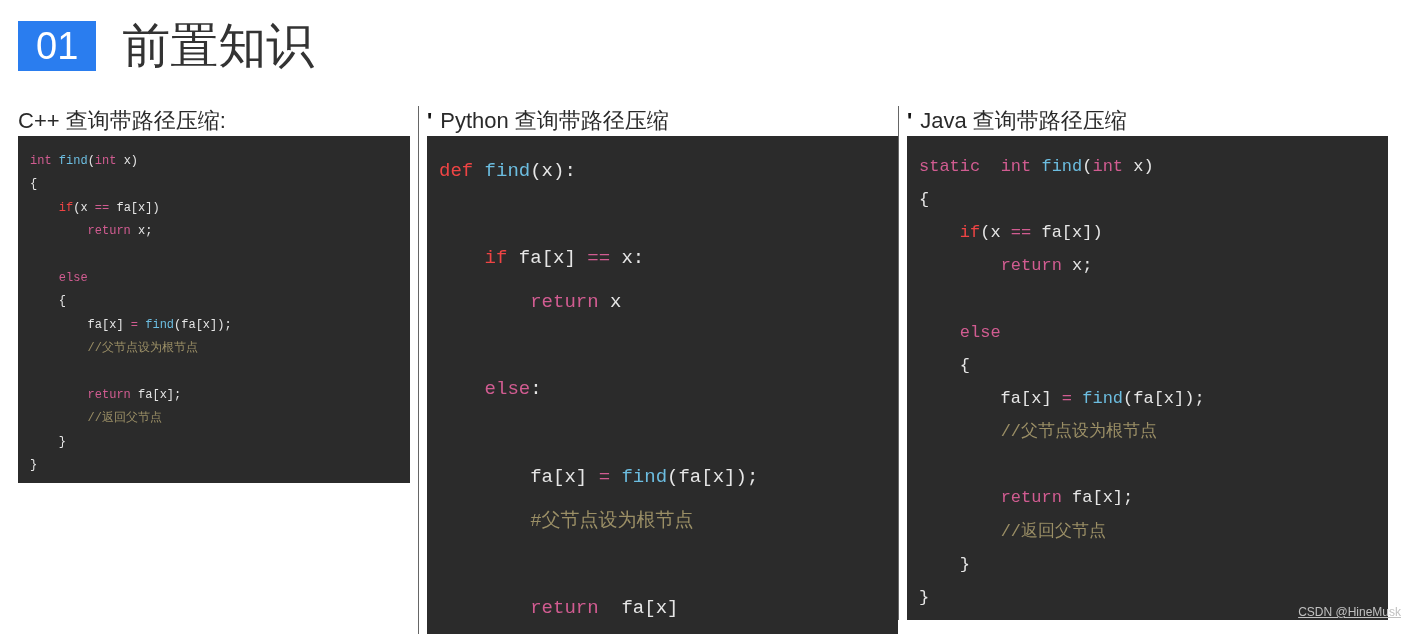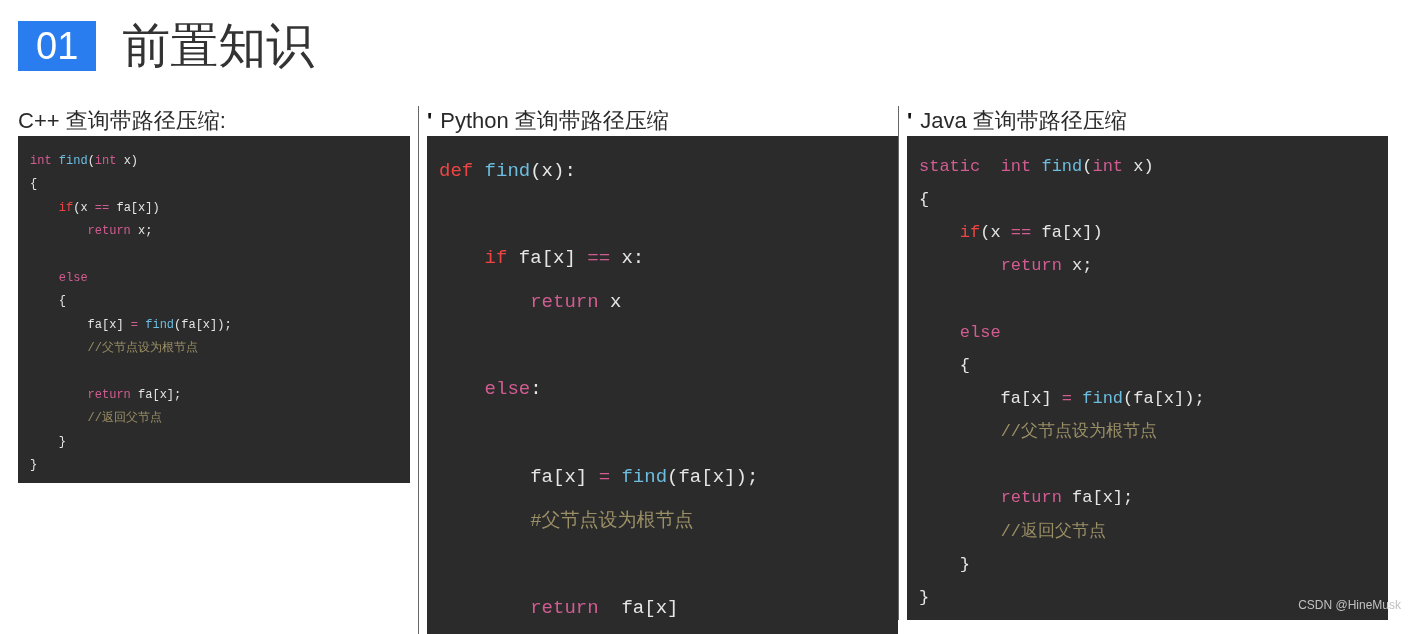--- a/index.html
+++ b/index.html
@@ -78,23 +78,24 @@
   .c-comment { color: #9b8f66; }
   .c-else { color: #d15c91; }
   .col-2, .col-3 {
     border-left: 1px solid #666;
     padding-left: 8px;
   }
   .col-1 { padding-right: 8px; }
   .watermark {
     position: fixed;
     right: 10px;
-    bottom: 22px;
+    bottom: 15px;
     font-size: 12px;
     color: #c0c0c0;
+    text-decoration: underline;
   }
 </style>
 </head>
 <body>
 
 <div class="header">
   <div class="num">01</div>
   <div class="title">前置知识</div>
 </div>
 

